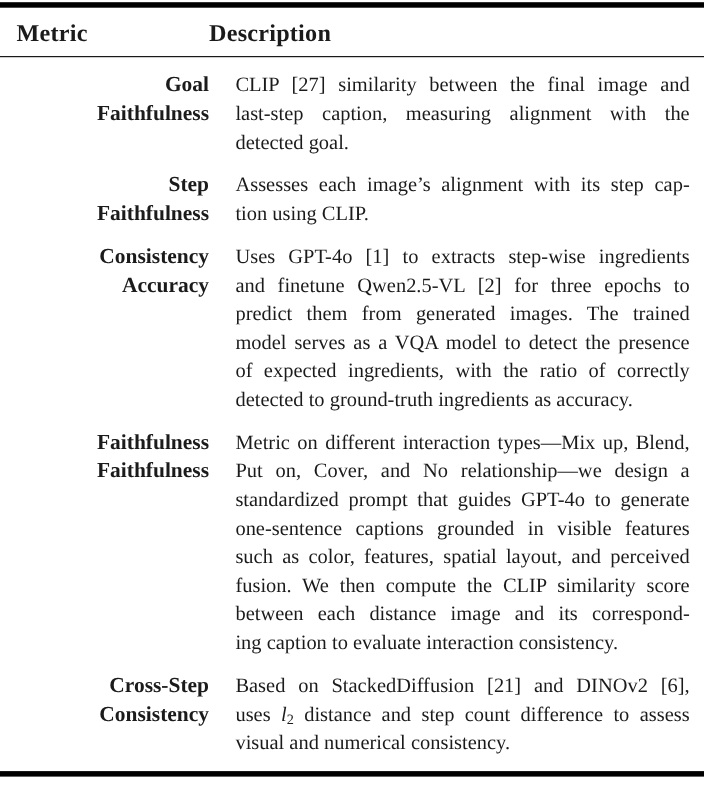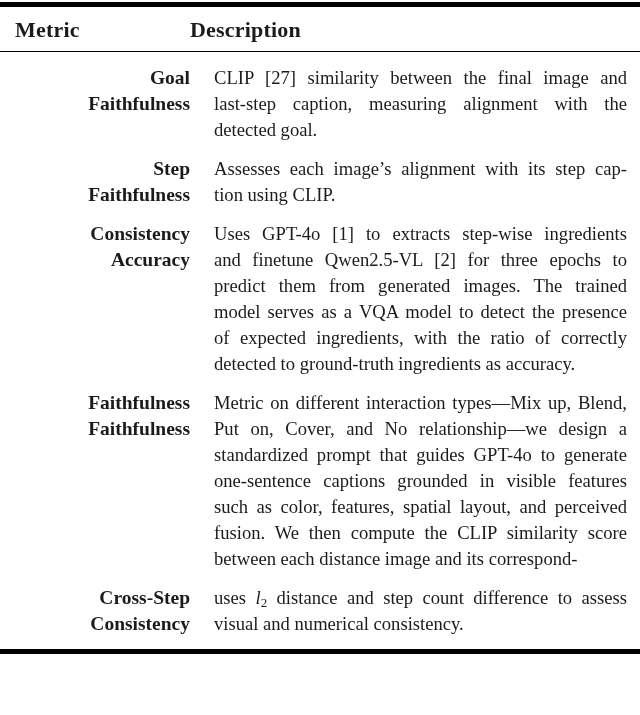--- a/index.html
+++ b/index.html
@@ -137,28 +137,30 @@
           <div class="mline">Faithfulness</div>
         </div>
         <div class="col-desc">
           <div class="dline">Metric on different interaction types—Mix up, Blend,</div>
           <div class="dline">Put on, Cover, and No relationship—we design a</div>
           <div class="dline">standardized prompt that guides GPT-4o to generate</div>
           <div class="dline">one-sentence captions grounded in visible features</div>
           <div class="dline">such as color, features, spatial layout, and perceived</div>
           <div class="dline">fusion. We then compute the CLIP similarity score</div>
           <div class="dline">between each distance image and its correspond-</div>
+          <div class="dline">ing caption to evaluate interaction consistency.</div>
         </div>
       </div>
       <div class="row">
         <div class="col-metric">
           <div class="mline">Cross-Step</div>
           <div class="mline">Consistency</div>
         </div>
         <div class="col-desc">
+          <div class="dline">Based on StackedDiffusion [21] and DINOv2 [6],</div>
           <div class="dline">uses <em>l</em><sub>2</sub> distance and step count difference to assess</div>
           <div class="dline">visual and numerical consistency.</div>
         </div>
       </div>
     </div>
 
   <div class="rule thick"></div>
 </div>
 
 </body></html>

